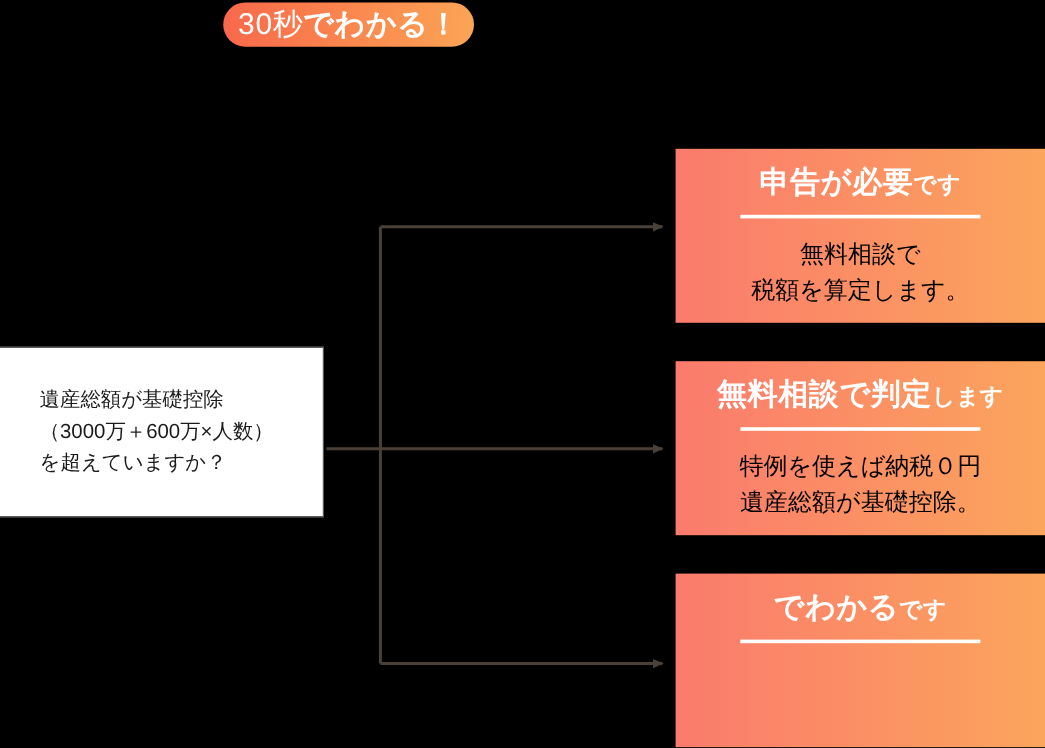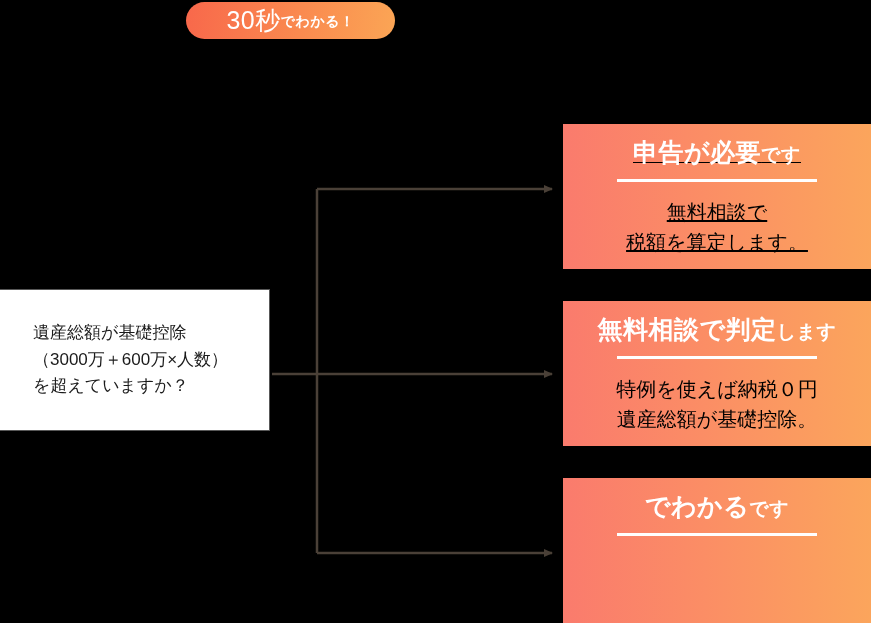--- a/index.html
+++ b/index.html
@@ -34,21 +34,21 @@
   }
   .badge-big {
     color: #ffffff;
     font-size: 25px;
     font-weight: normal;
     letter-spacing: 0.5px;
     line-height: 1;
   }
   .badge-small {
     color: #ffffff;
-    font-size: 14px;
+    font-size: 25px;
     font-weight: bold;
     letter-spacing: 0.5px;
     line-height: 1;
   }
 
   
   .qbox {
     position: absolute;
     left: -2px;
     top: 289px;
@@ -83,21 +83,21 @@
   
   .card {
     position: absolute;
     left: 563px;
     width: 308px;
     height: 145px;
     background: linear-gradient(90deg, #fa7b6d 0%, #fb8b66 40%, #fba55c 100%);
     box-sizing: border-box;
     overflow: hidden;
   }
-  .card-1 { top: 124px; text-decoration: underline; }
+  .card-1 { top: 124px; }
   .card-2 { top: 301px; }
   .card-3 { top: 478px; }
 
   .card-title {
     text-align: center;
     color: #ffffff;
     margin-top: 16px;
     line-height: 1;
     white-space: nowrap;
   }

